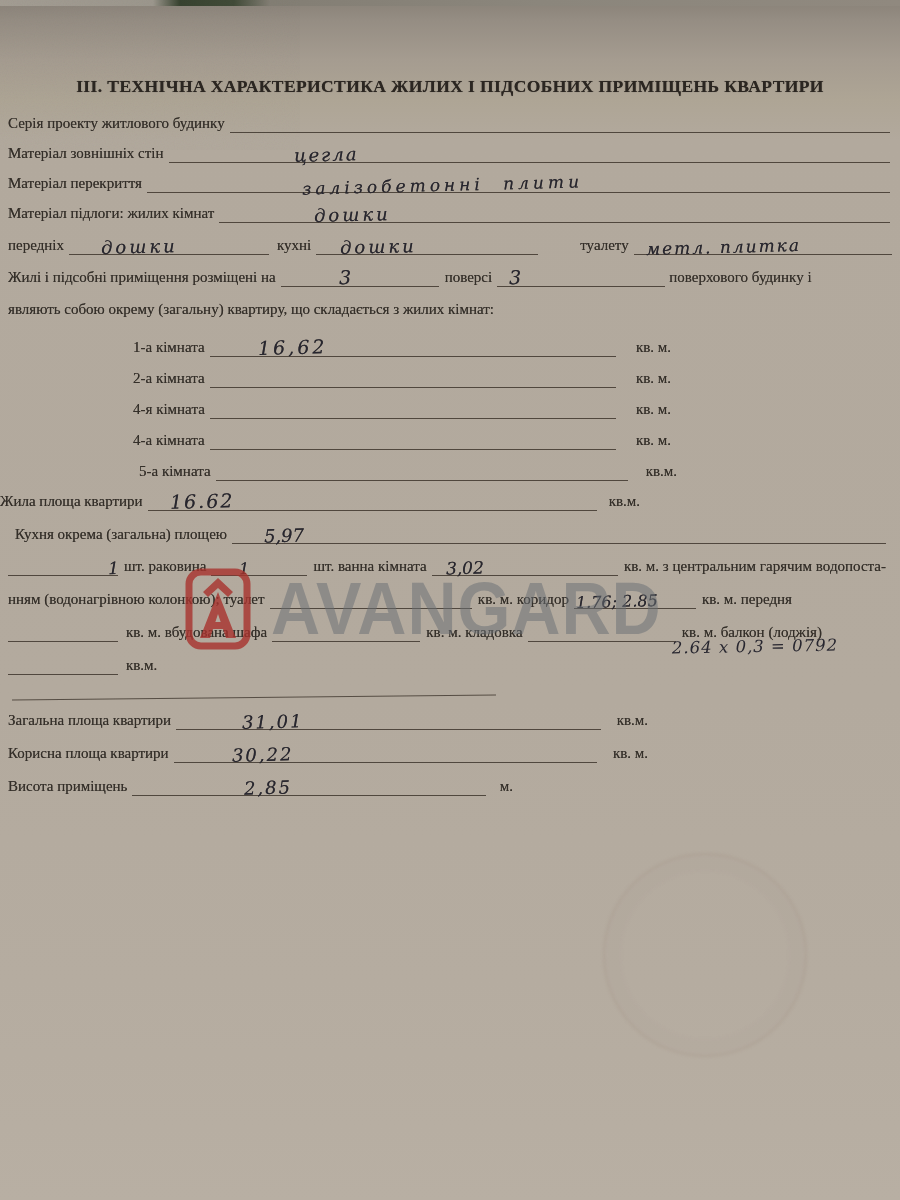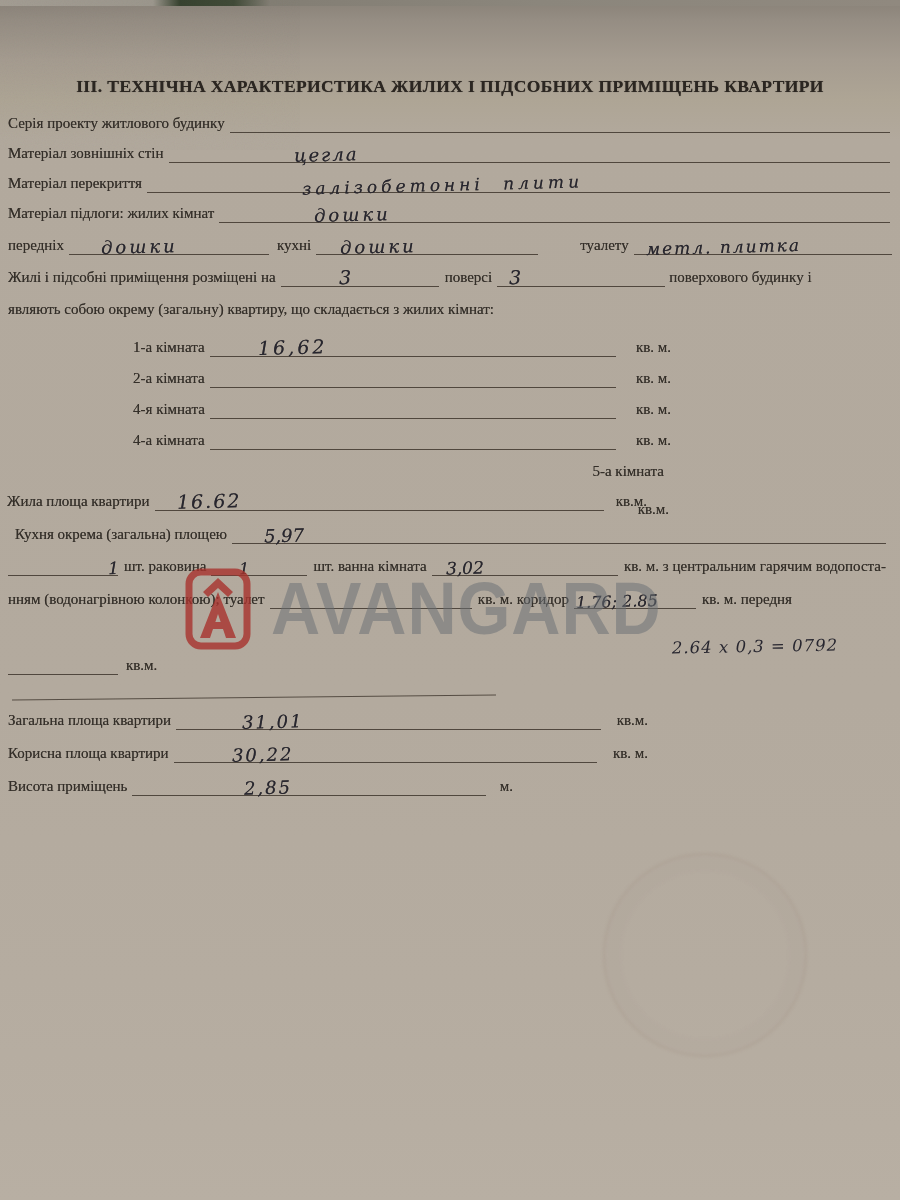--- a/index.html
+++ b/index.html
@@ -118,27 +118,27 @@
   <div class="row" style="top:400px;left:133px;width:538px;">
     <span class="lbl">4-я кімната</span>
     <span class="blank fill"></span>
     <span class="u" style="margin-left:20px;">кв. м.</span>
   </div>
   <div class="row" style="top:431px;left:133px;width:538px;">
     <span class="lbl">4-а кімната</span>
     <span class="blank fill"></span>
     <span class="u" style="margin-left:20px;">кв. м.</span>
   </div>
-  <div class="row" style="top:462px;left:131px;width:538px;flex-direction:column;">
+  <div class="row" style="top:462px;left:139px;width:538px;">
     <span class="lbl">5-а кімната</span>
     <span class="blank fill"></span>
     <span class="u" style="margin-left:18px;">кв.м.</span>
   </div>
 
-  <div class="row" style="top:492px;left:7px;width:640px;">
+  <div class="row" style="top:492px;left:0;width:640px;">
     <span class="lbl">Жила площа квартири</span>
     <span class="blank fill">
       <i class="hw" style="left:22px;font-size:19px;letter-spacing:2px;">16.62</i>
     </span>
     <span class="u" style="margin-left:12px;">кв.м.</span>
   </div>
 
   <div class="row" style="top:525px;left:15px;right:14px;">
     <span class="lbl">Кухня окрема (загальна) площею</span>
     <span class="blank fill">
@@ -164,20 +164,28 @@
   <div class="row" style="top:590px;left:8px;right:108px;">
     <span class="lbl">нням (водонагрівною колонкою); туалет</span>
     <span class="blank fill"></span>
     <span class="lbl" style="padding-left:6px;">кв. м. коридор</span>
     <span class="blank" style="width:122px;">
       <i class="hw" style="left:2px;font-size:16px;">1.76; 2.85</i>
     </span>
     <span class="u" style="padding-left:6px;">кв. м. передня</span>
   </div>
 
+  <div class="row" style="top:623px;left:8px;right:78px;">
+    <span class="blank" style="width:110px;"></span>
+    <span class="lbl" style="padding-left:8px;">кв. м. вбудована шафа</span>
+    <span class="blank fill"></span>
+    <span class="lbl" style="padding-left:6px;">кв. м. кладовка</span>
+    <span class="blank fill"></span>
+    <span class="u" style="padding-left:6px;">кв. м. балкон (лоджія)</span>
+  </div>
 
   <div class="calc" style="top:637px;left:672px;">2.64 х 0,3 = 0792</div>
 
   <div class="row" style="top:656px;left:8px;">
     <span class="blank" style="width:110px;"></span>
     <span class="u" style="padding-left:8px;">кв.м.</span>
   </div>
 
   <div class="stray" style="top:697px;left:12px;width:484px;"></div>
 

